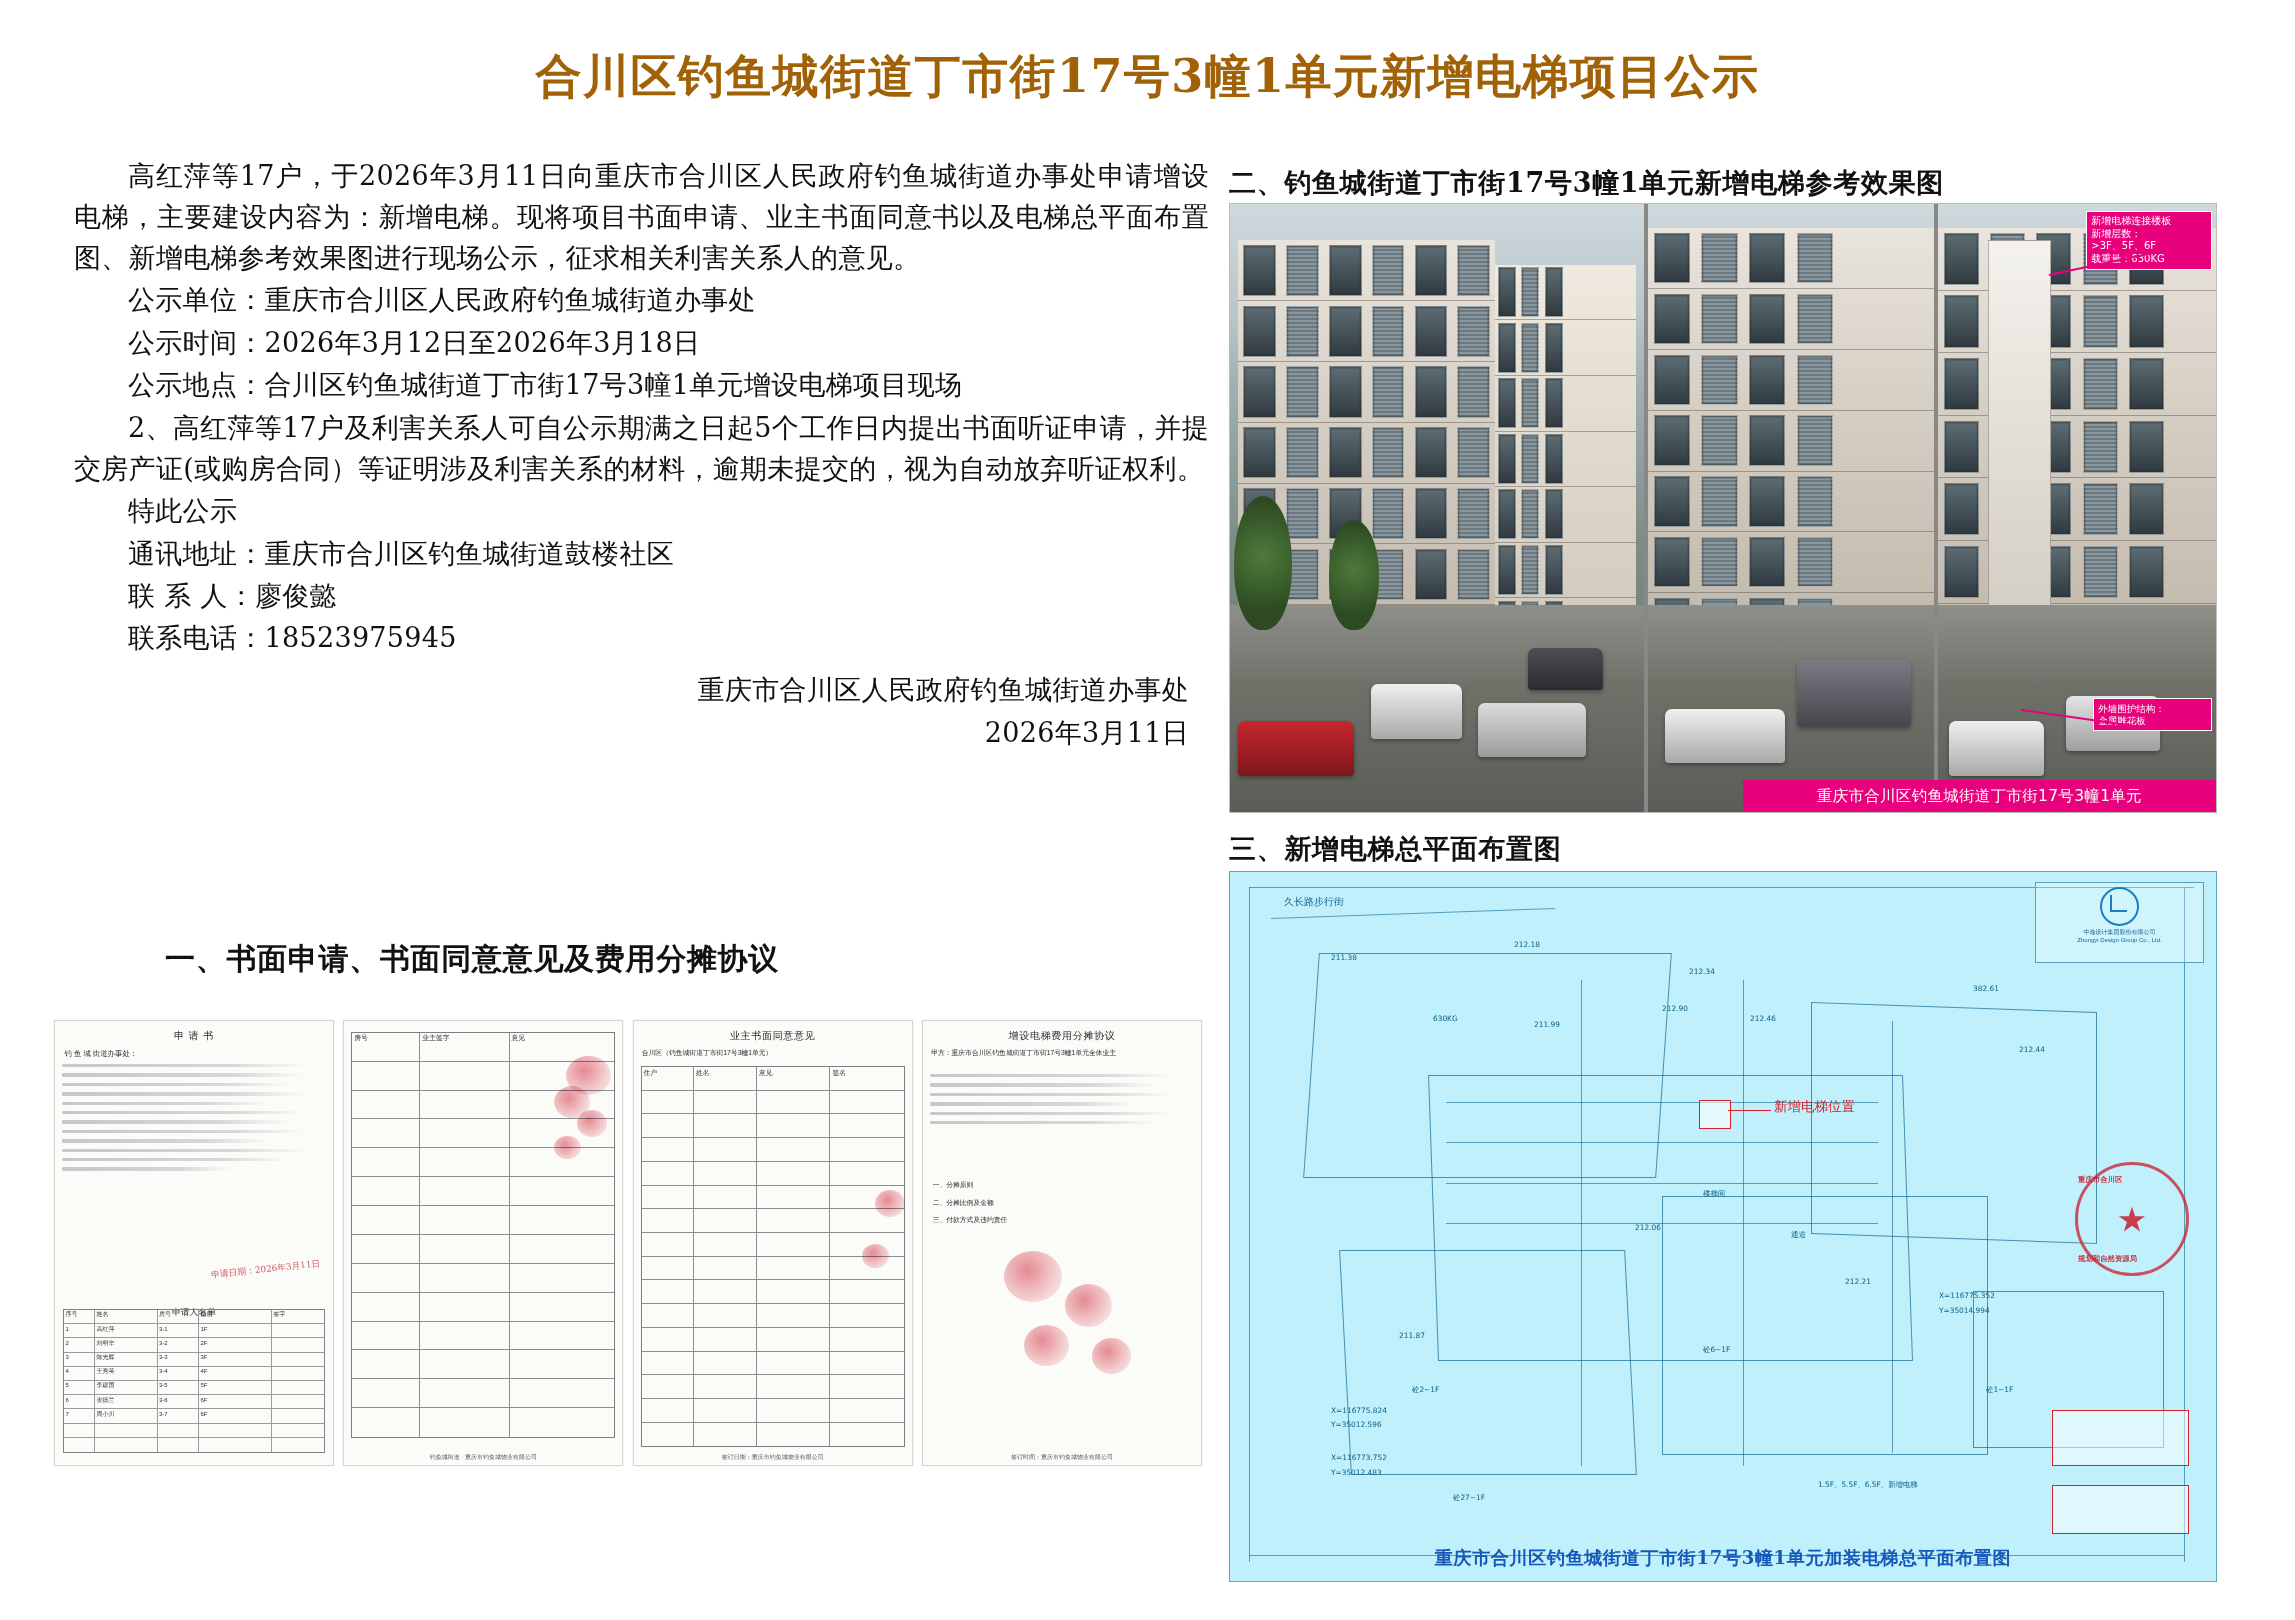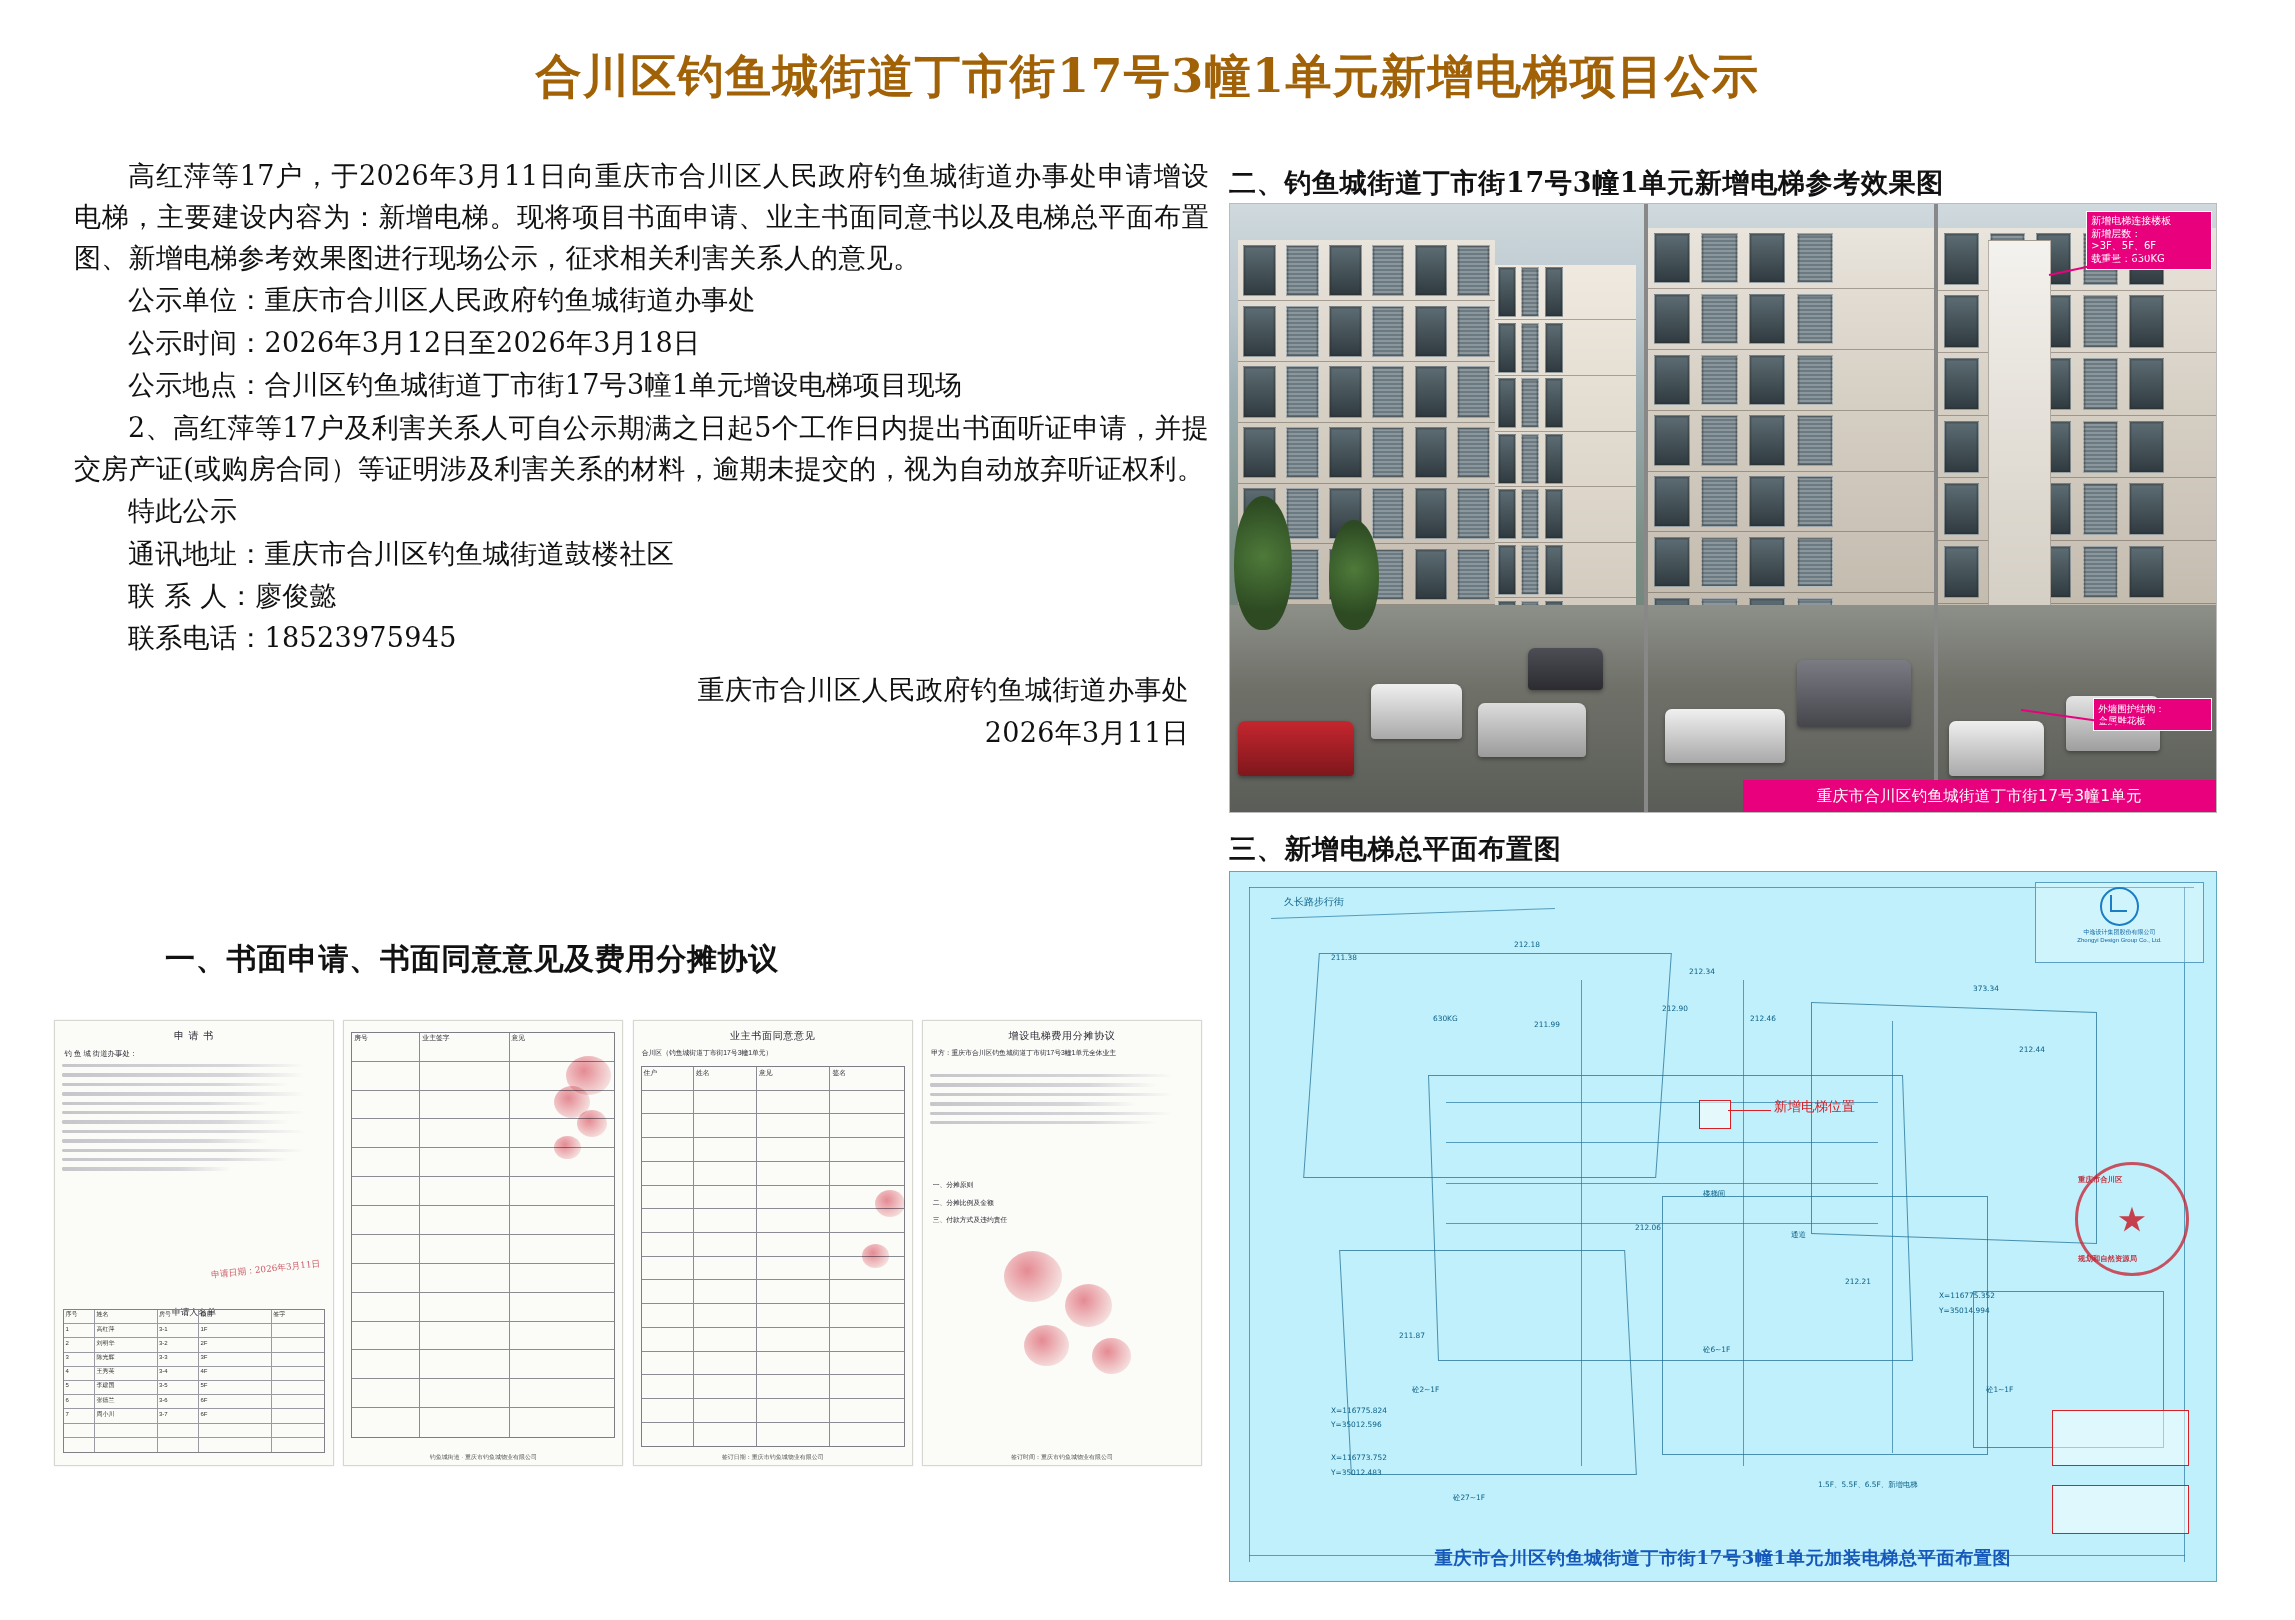--- a/index.html
+++ b/index.html
@@ -1015,21 +1015,21 @@
       <div class="plan-line" style="left:351px;top:108px;width:0.7px;height:486px;"></div>
       <div class="plan-line" style="left:513px;top:108px;width:0.7px;height:486px;"></div>
       <div class="plan-line" style="left:662px;top:149px;width:0.7px;height:432px;"></div>
 
       <div class="plan-txt" style="left:101px;top:81px;">211.38</div>
       <div class="plan-txt" style="left:284px;top:68px;">212.18</div>
       <div class="plan-txt" style="left:304px;top:100px;margin-top:48px;">211.99</div>
       <div class="plan-txt" style="left:459px;top:95px;">212.34</div>
       <div class="plan-txt" style="left:432px;top:132px;">212.90</div>
       <div class="plan-txt" style="left:520px;top:142px;">212.46</div>
-      <div class="plan-txt" style="left:743px;top:112px;">373.34</div>
+      <div class="plan-txt" style="left:743px;top:112px;">382.61</div>
       <div class="plan-txt" style="left:789px;top:173px;">212.44</div>
       <div class="plan-txt" style="left:405px;top:351px;">212.06</div>
       <div class="plan-txt" style="left:615px;top:405px;">212.21</div>
       <div class="plan-txt" style="left:169px;top:459px;">211.87</div>
       <div class="plan-txt" style="left:203px;top:142px;">630KG</div>
       <div class="plan-txt" style="left:182px;top:513px;">砼2~1F</div>
       <div class="plan-txt" style="left:473px;top:473px;">砼6~1F</div>
       <div class="plan-txt" style="left:756px;top:513px;">砼1~1F</div>
       <div class="plan-txt" style="left:223px;top:621px;">砼27~1F</div>
       <div class="plan-txt" style="left:101px;top:534px;">X=116775.824</div>

